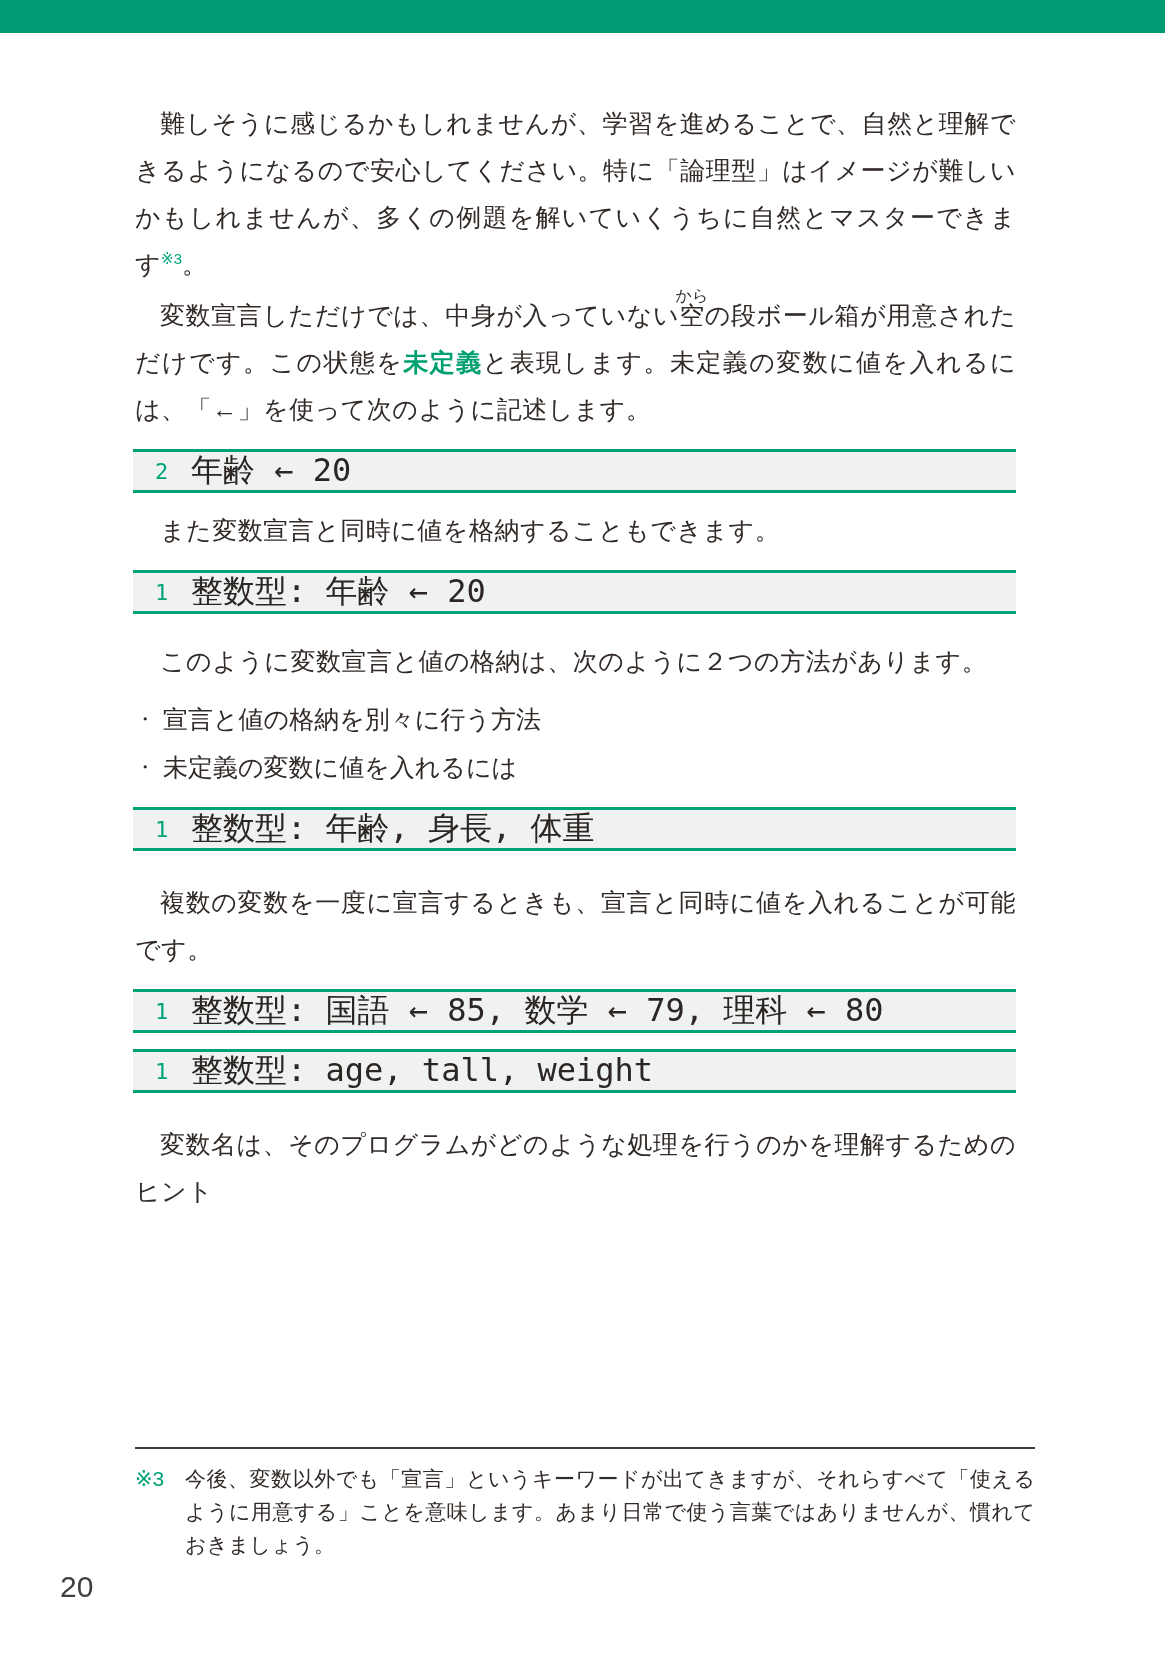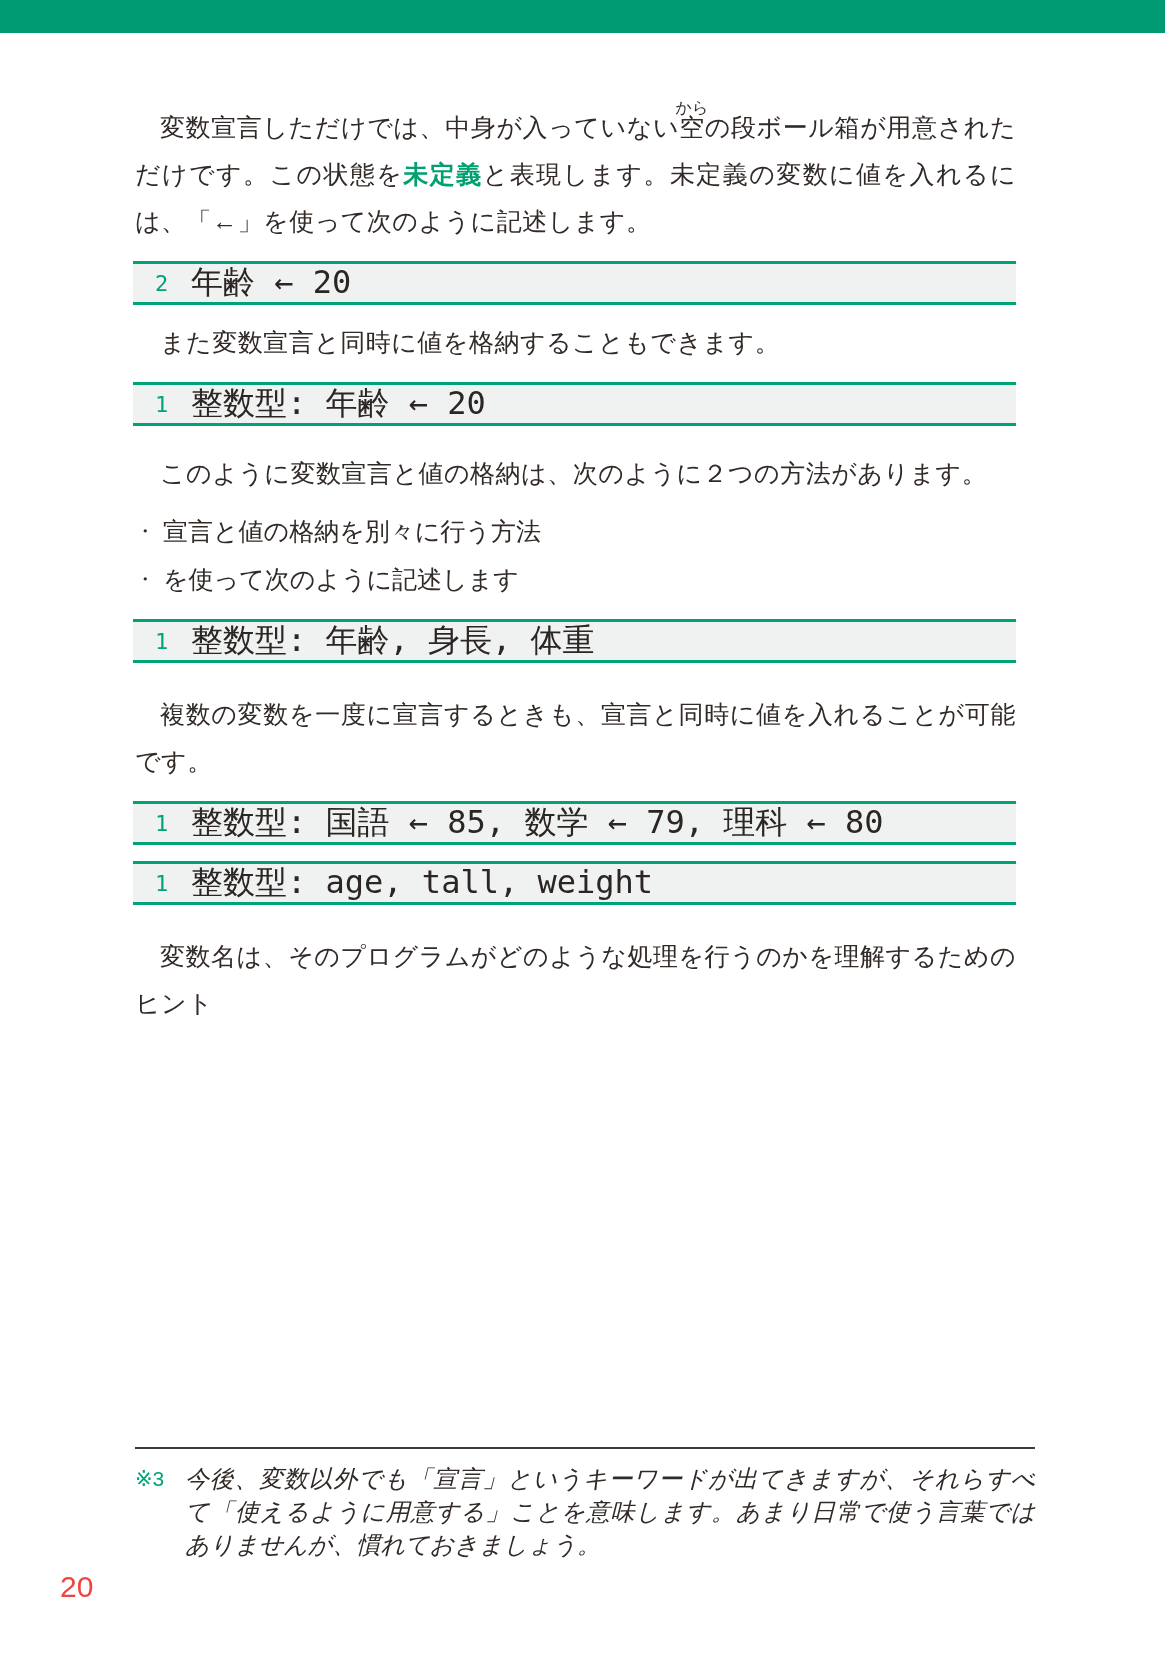--- a/index.html
+++ b/index.html
@@ -105,43 +105,43 @@
   }
   .footnote-marker{
     flex:0 0 auto;
     width:50px;
     font-size:21px;
     line-height:33px;
     color:#00a377;
   }
   .footnote-text{
     flex:1;
-    font-size:24px;
+    font-size:21px;
     line-height:33px;
     text-align:justify;
     color:#312a27;
-    font-style:italic;
   }
   .page-number{
     position:absolute;
     left:60px;
     top:1570px;
     font-size:30px;
-    color:#ef4444;
+    color:#404040;
   }
 </style>
 </head>
 <body>
 
 <div class="page">
 
   <div class="header-bar"></div>
 
   <div class="content">
 
+    <p class="para indent"><span>難しそうに感じるかもしれませんが、学習を進めることで、自然と理解できるようになるので安心してください。特に「論理型」はイメージが難しいかもしれませんが、多くの例題を解いていくうちに自然とマスターできます</span><sup class="note-ref">※3</sup><span>。</span></p>
 
     <p class="para indent"><span>変数宣言しただけでは、中身が入っていない</span><ruby><span>空</span><rt>から</rt></ruby><span>の段ボール箱が用意されただけです。この状態を</span><span class="hl-green">未定義</span><span>と表現します。未定義の変数に値を入れるには、「←」を使って次のように記述します。</span></p>
 
     <div class="code-block">
       <span class="code-line-no">2</span>
       <span class="code-text">年齢 ← 20</span>
     </div>
 
     <p class="para indent mt14">また変数宣言と同時に値を格納することもできます。</p>
 
@@ -152,21 +152,21 @@
 
     <p class="para indent mt24">このように変数宣言と値の格納は、次のように２つの方法があります。</p>
 
     <div class="bullet-list">
       <div class="bullet-item">
         <span class="bullet-marker">・</span>
         <span>宣言と値の格納を別々に行う方法</span>
       </div>
       <div class="bullet-item">
         <span class="bullet-marker">・</span>
-        <span>を使って次のように記述します</span>
+        <span>未定義の変数に値を入れるには</span>
       </div>
     </div>
 
 
     <div class="code-block">
       <span class="code-line-no">1</span>
       <span class="code-text">整数型: 年齢, 身長, 体重</span>
     </div>
 
     <p class="para indent mt28">複数の変数を一度に宣言するときも、宣言と同時に値を入れることが可能です。</p>

